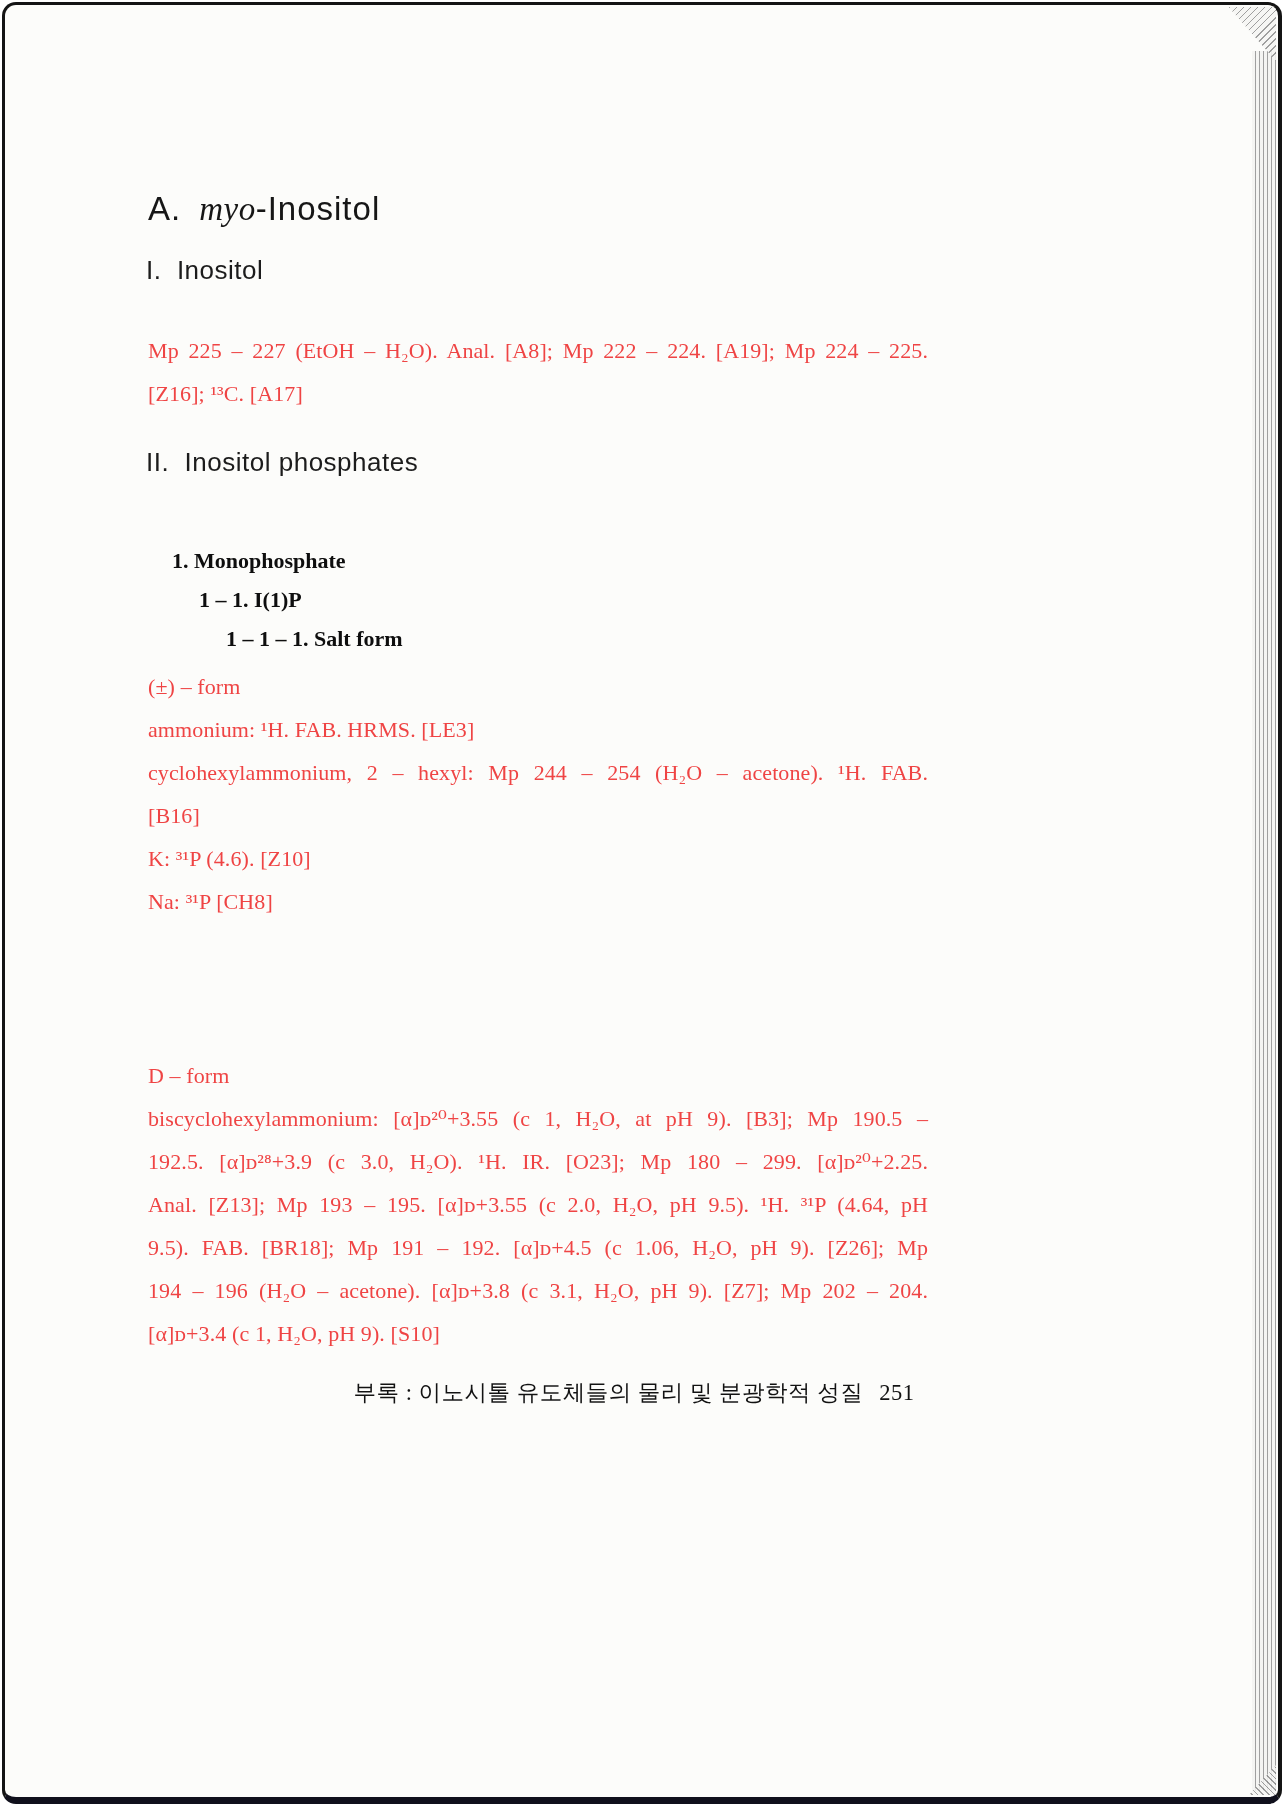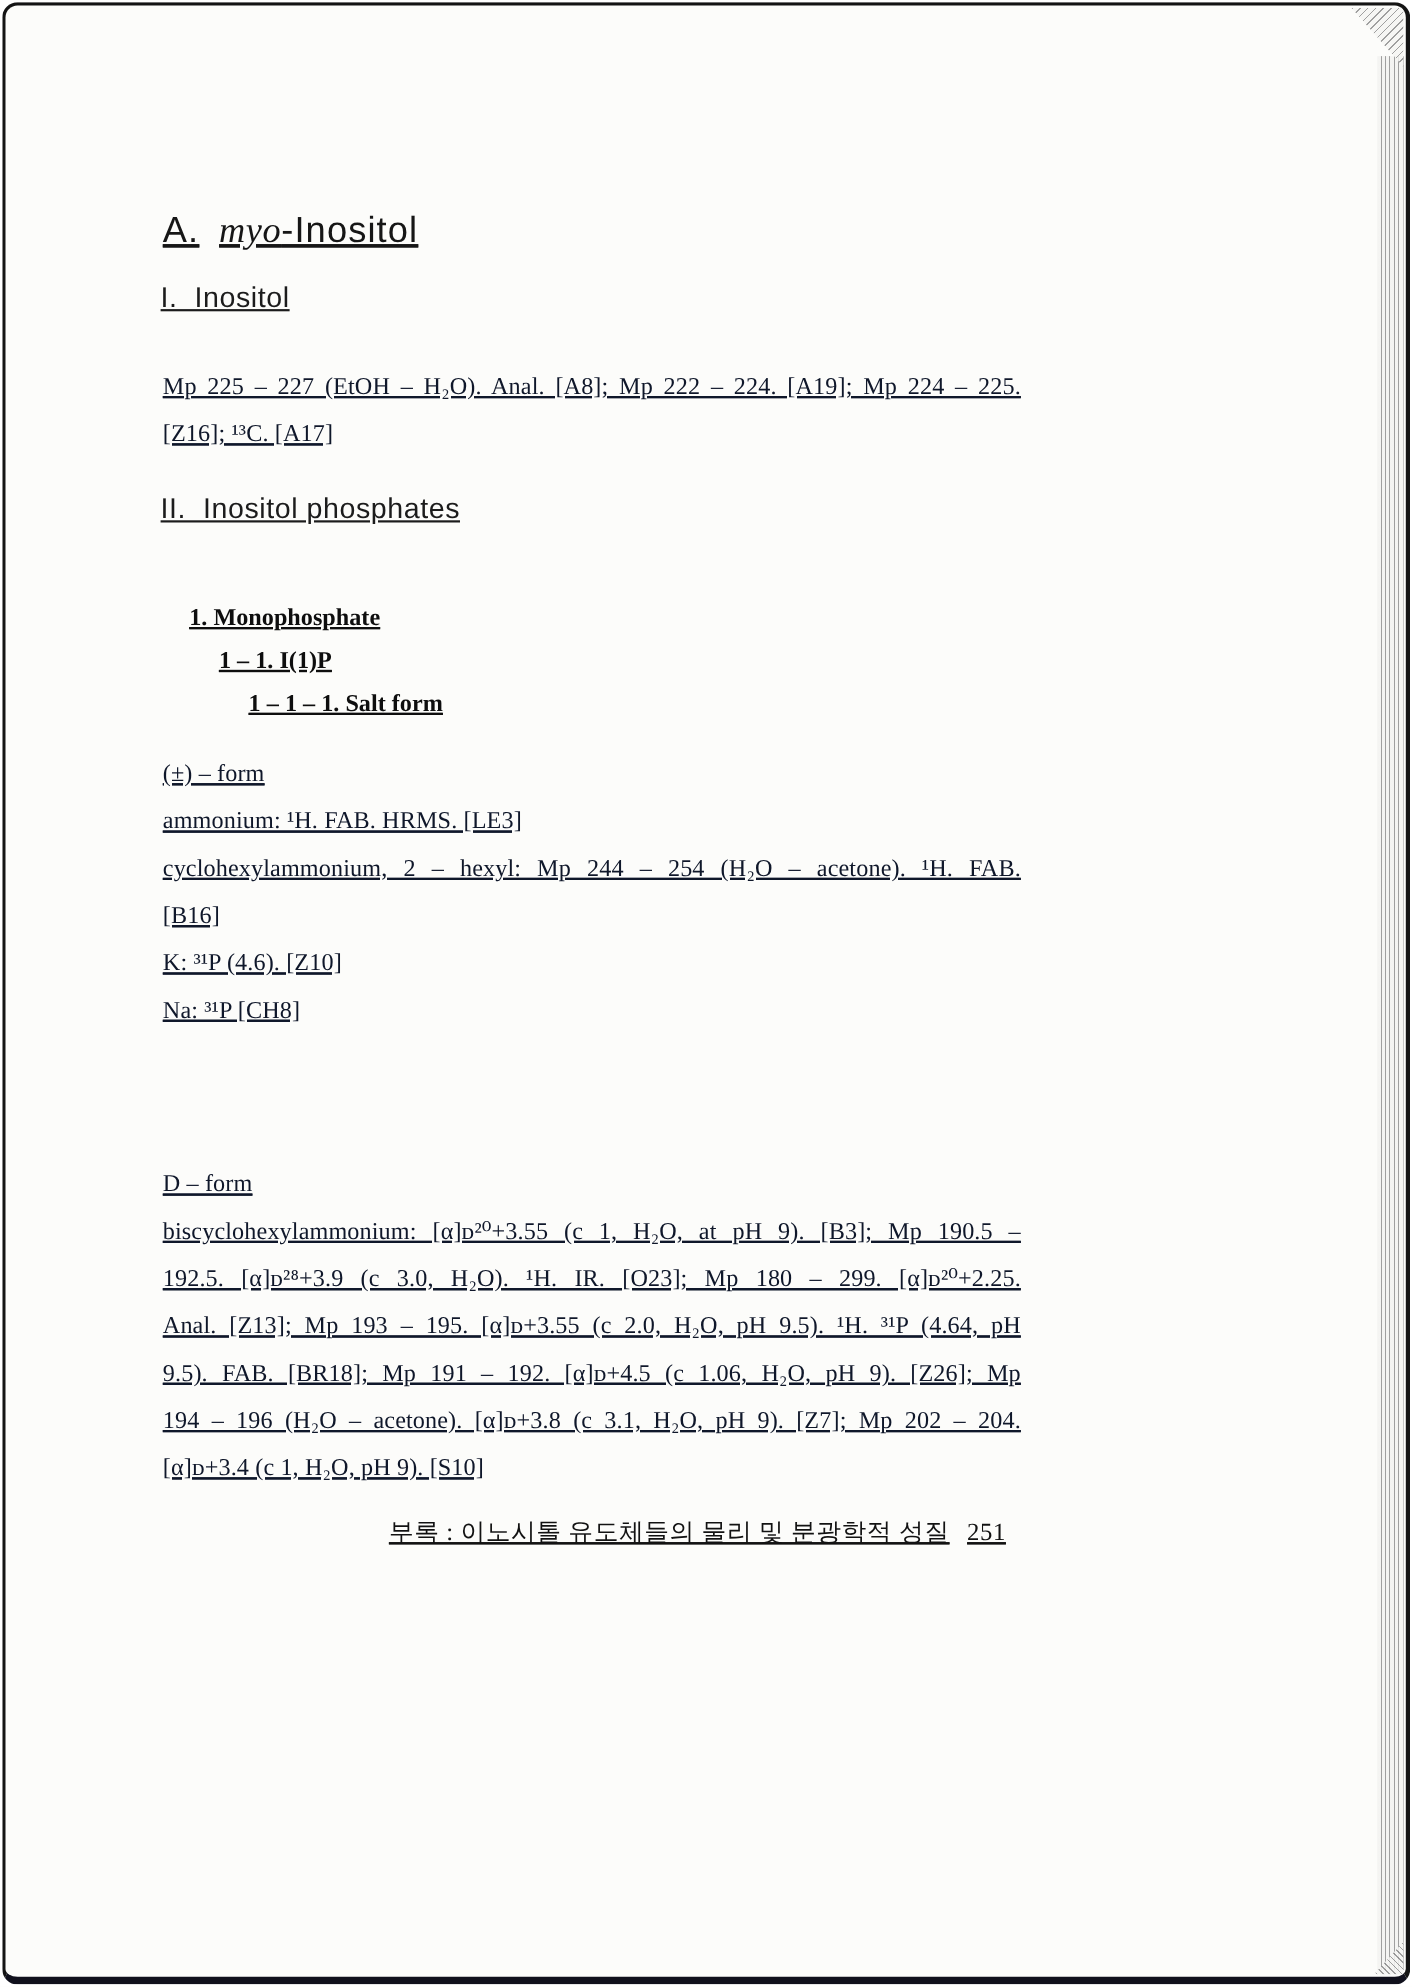--- a/index.html
+++ b/index.html
@@ -1,15 +1,15 @@
 <!DOCTYPE html>
 <html><head>
 <meta charset="utf-8">
 <style>
-  * { margin: 0; padding: 0; box-sizing: border-box; text-decoration: underline; }
+  * { margin: 0; padding: 0; box-sizing: border-box; }
   html, body { width: 1284px; height: 1806px; }
   body {
     background: #ffffff;
     font-family: "Liberation Serif", "DejaVu Serif", serif;
     color: #111;
     position: relative;
   }
   .book {
     position: absolute;
     left: 2px; top: 2px; right: 2px; bottom: 2px;
@@ -60,24 +60,24 @@
     font-size: 26px; font-weight: 400; letter-spacing: 0.5px;
     color: #1c1c1c;
     white-space: pre;
   }
   .sec-1 { top: 250px; text-align: right; }
   .sec-2 { top: 442px; }
 
   .body-block {
     position: absolute; left: 143px; width: 780px;
     font-size: 22px; line-height: 43px; letter-spacing: 0.1px;
-    color: #0f172a;
+    color: #ef4444;
   }
   .para-1 { top: 324px; }
-  .pm-block { top: 676px; }
+  .pm-block { top: 660px; }
   .d-block { top: 1049px; }
 
   .line { min-height: 43px; }
   .just { text-align: justify; text-align-last: justify; }
 
   .subheads {
     position: absolute; left: 167px; top: 536px;
     font-size: 22px; font-weight: bold; line-height: 39px;
     color: #0e0e0e;
   }

